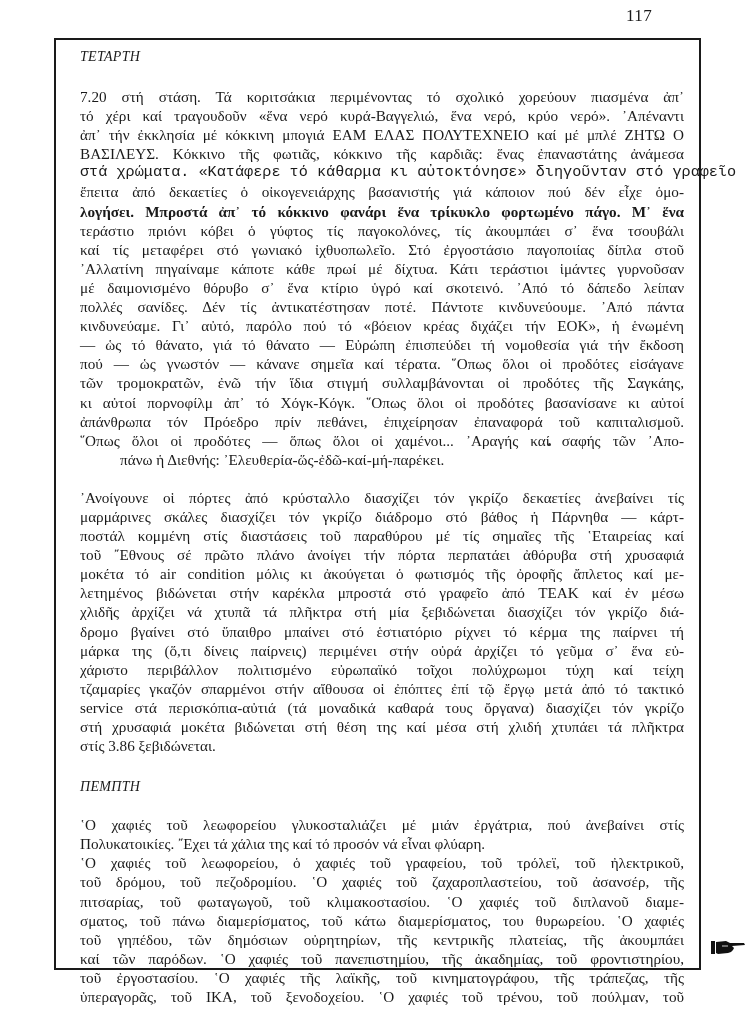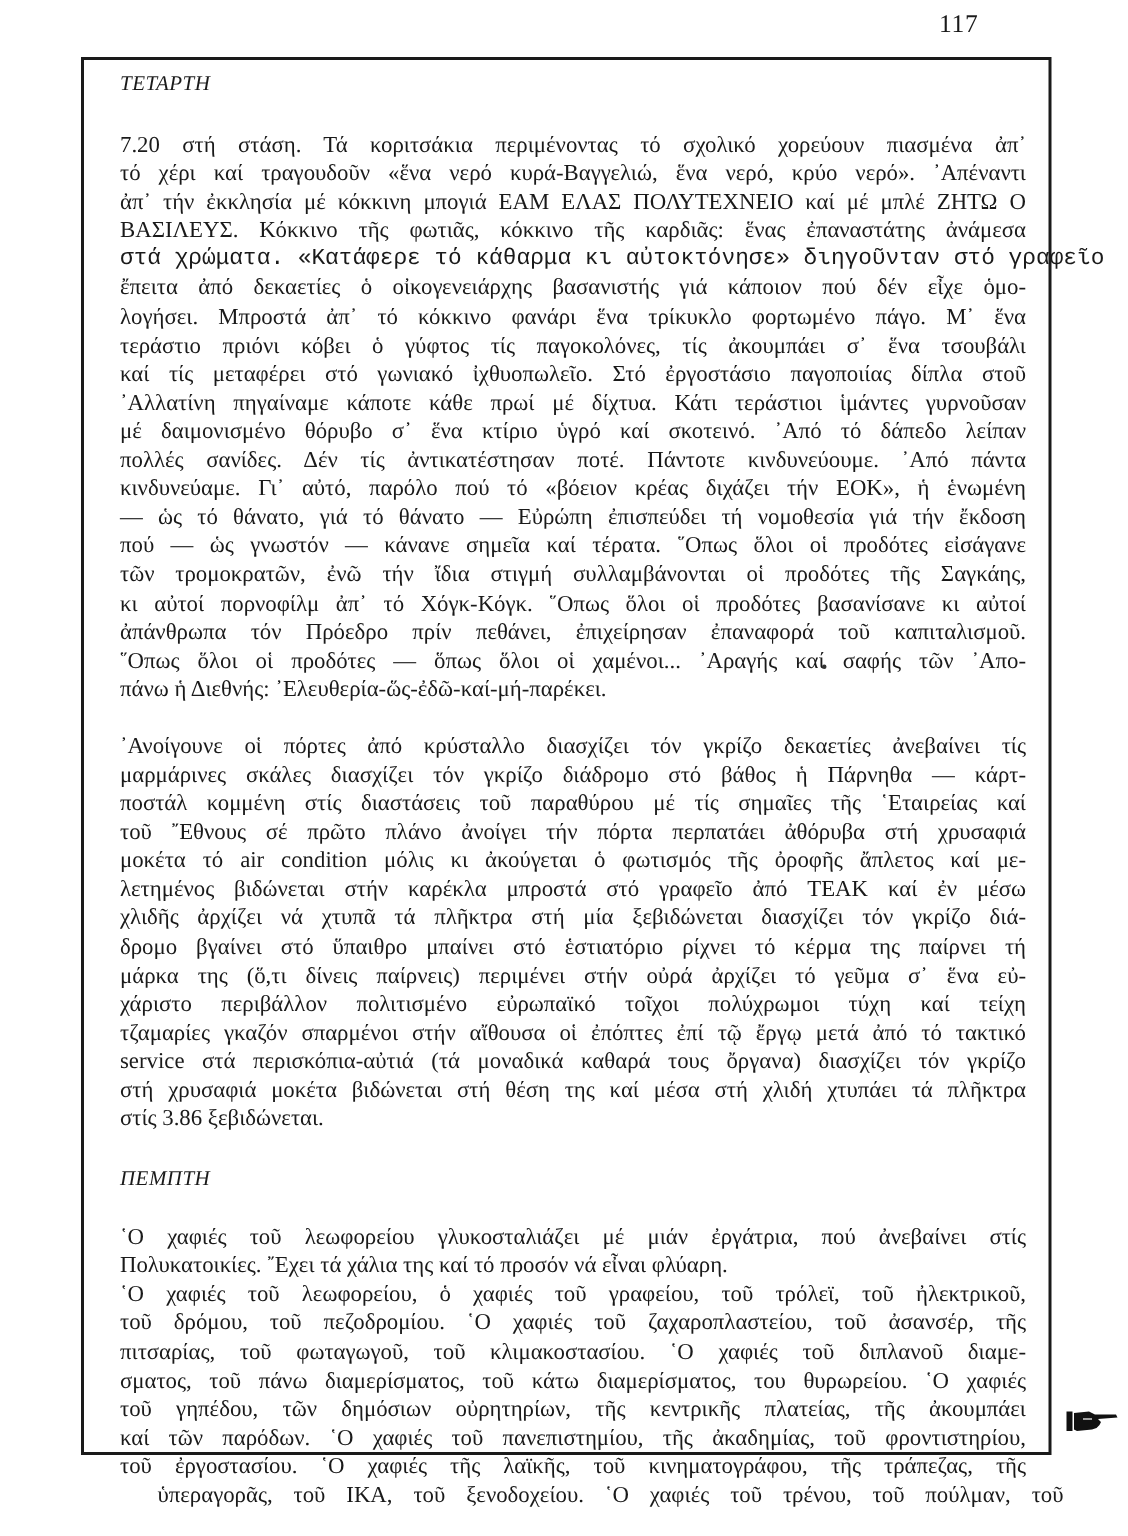--- a/index.html
+++ b/index.html
@@ -90,34 +90,34 @@
 <div class="content" id="content">
     <div class="heading">ΤΕΤΑΡΤΗ</div>
     <div class="gap-after-heading" style="height: 19px;"></div>
     <div class="para">
       <span class="line" style="display: block; width: 604px;">7.20 στή στάση. Τά κοριτσάκια περιμένοντας τό σχολικό χορεύουν πιασμένα ἀπ᾿</span>
       <span class="line" style="display: block; width: 604px;">τό χέρι καί τραγουδοῦν «ἕνα νερό κυρά-Βαγγελιώ, ἕνα νερό, κρύο νερό». ᾿Απέναντι</span>
       <span class="line" style="display: block; width: 604px;">ἀπ᾿ τήν ἐκκλησία μέ κόκκινη μπογιά ΕΑΜ ΕΛΑΣ ΠΟΛΥΤΕΧΝΕΙΟ καί μέ μπλέ ΖΗΤΩ Ο</span>
       <span class="line" style="display: block; width: 604px;">ΒΑΣΙΛΕΥΣ. Κόκκινο τῆς φωτιᾶς, κόκκινο τῆς καρδιᾶς: ἕνας ἐπαναστάτης ἀνάμεσα</span>
       <span class="line" style="display: block; width: 604px; font-family: Liberation Mono, monospace;">στά χρώματα. «Κατάφερε τό κάθαρμα κι αὐτοκτόνησε» διηγοῦνταν στό γραφεῖο</span>
       <span class="line" style="display: block; width: 604px;">ἔπειτα ἀπό δεκαετίες ὁ οἰκογενειάρχης βασανιστής γιά κάποιον πού δέν εἶχε ὁμο-</span>
-      <span class="line" style="display: block; width: 604px;">λογήσει. Μπροστά ἀπ᾿ τό κόκκινο φανάρι ἕνα τρίκυκλο φορτωμένο πάγο. Μ᾿ ἕνα</span>
+      <span class="line" style="display: block; width: 604px; font-weight: bold;">λογήσει. Μπροστά ἀπ᾿ τό κόκκινο φανάρι ἕνα τρίκυκλο φορτωμένο πάγο. Μ᾿ ἕνα</span>
       <span class="line" style="display: block; width: 604px;">τεράστιο πριόνι κόβει ὁ γύφτος τίς παγοκολόνες, τίς ἀκουμπάει σ᾿ ἕνα τσουβάλι</span>
       <span class="line" style="display: block; width: 604px;">καί τίς μεταφέρει στό γωνιακό ἰχθυοπωλεῖο. Στό ἐργοστάσιο παγοποιίας δίπλα στοῦ</span>
       <span class="line" style="display: block; width: 604px;">᾿Αλλατίνη πηγαίναμε κάποτε κάθε πρωί μέ δίχτυα. Κάτι τεράστιοι ἱμάντες γυρνοῦσαν</span>
       <span class="line" style="display: block; width: 604px;">μέ δαιμονισμένο θόρυβο σ᾿ ἕνα κτίριο ὑγρό καί σκοτεινό. ᾿Από τό δάπεδο λείπαν</span>
       <span class="line" style="display: block; width: 604px;">πολλές σανίδες. Δέν τίς ἀντικατέστησαν ποτέ. Πάντοτε κινδυνεύουμε. ᾿Από πάντα</span>
       <span class="line" style="display: block; width: 604px;">κινδυνεύαμε. Γι᾿ αὐτό, παρόλο πού τό «βόειον κρέας διχάζει τήν ΕΟΚ», ἡ ἑνωμένη</span>
       <span class="line" style="display: block; width: 604px;">— ὡς τό θάνατο, γιά τό θάνατο — Εὐρώπη ἐπισπεύδει τή νομοθεσία γιά τήν ἔκδοση</span>
       <span class="line" style="display: block; width: 604px;">πού — ὡς γνωστόν — κάνανε σημεῖα καί τέρατα. ῞Οπως ὅλοι οἱ προδότες εἰσάγανε</span>
       <span class="line" style="display: block; width: 604px;">τῶν τρομοκρατῶν, ἐνῶ τήν ἴδια στιγμή συλλαμβάνονται οἱ προδότες τῆς Σαγκάης,</span>
       <span class="line" style="display: block; width: 604px;">κι αὐτοί πορνοφίλμ ἀπ᾿ τό Χόγκ-Κόγκ. ῞Οπως ὅλοι οἱ προδότες βασανίσανε κι αὐτοί</span>
       <span class="line" style="display: block; width: 604px;">ἀπάνθρωπα τόν Πρόεδρο πρίν πεθάνει, ἐπιχείρησαν ἐπαναφορά τοῦ καπιταλισμοῦ.</span>
       <span class="line" style="display: block; width: 604px;">῞Οπως ὅλοι οἱ προδότες — ὅπως ὅλοι οἱ χαμένοι... ᾿Αραγής καί σαφής τῶν ᾿Απο-</span>
-      <span class="line last" style="display: block;">πάνω ἡ Διεθνής: ᾿Ελευθερία-ὥς-ἐδῶ-καί-μή-παρέκει.</span>
+      <span class="line last" style="display: block; margin-left: 40px;">πάνω ἡ Διεθνής: ᾿Ελευθερία-ὥς-ἐδῶ-καί-μή-παρέκει.</span>
     </div>
     <div class="gap-para"></div>
     <div class="para">
       <span class="line" style="display: block; width: 604px;">᾿Ανοίγουνε οἱ πόρτες ἀπό κρύσταλλο διασχίζει τόν γκρίζο δεκαετίες ἀνεβαίνει τίς</span>
       <span class="line" style="display: block; width: 604px;">μαρμάρινες σκάλες διασχίζει τόν γκρίζο διάδρομο στό βάθος ἡ Πάρνηθα — κάρτ-</span>
       <span class="line" style="display: block; width: 604px;">ποστάλ κομμένη στίς διαστάσεις τοῦ παραθύρου μέ τίς σημαῖες τῆς ῾Εταιρείας καί</span>
       <span class="line" style="display: block; width: 604px;">τοῦ ῎Εθνους σέ πρῶτο πλάνο ἀνοίγει τήν πόρτα περπατάει ἀθόρυβα στή χρυσαφιά</span>
       <span class="line" style="display: block; width: 604px;">μοκέτα τό air condition μόλις κι ἀκούγεται ὁ φωτισμός τῆς ὀροφῆς ἄπλετος καί με-</span>
       <span class="line" style="display: block; width: 604px;">λετημένος βιδώνεται στήν καρέκλα μπροστά στό γραφεῖο ἀπό TEAK καί ἐν μέσω</span>
       <span class="line" style="display: block; width: 604px;">χλιδῆς ἀρχίζει νά χτυπᾶ τά πλῆκτρα στή μία ξεβιδώνεται διασχίζει τόν γκρίζο διά-</span>
@@ -137,21 +137,21 @@
       <span class="line last" style="display: block;">Πολυκατοικίες. ῎Εχει τά χάλια της καί τό προσόν νά εἶναι φλύαρη.</span>
     </div>
     <div class="para">
       <span class="line" style="display: block; width: 604px;">῾Ο χαφιές τοῦ λεωφορείου, ὁ χαφιές τοῦ γραφείου, τοῦ τρόλεϊ, τοῦ ἠλεκτρικοῦ,</span>
       <span class="line" style="display: block; width: 604px;">τοῦ δρόμου, τοῦ πεζοδρομίου. ῾Ο χαφιές τοῦ ζαχαροπλαστείου, τοῦ ἀσανσέρ, τῆς</span>
       <span class="line" style="display: block; width: 604px;">πιτσαρίας, τοῦ φωταγωγοῦ, τοῦ κλιμακοστασίου. ῾Ο χαφιές τοῦ διπλανοῦ διαμε-</span>
       <span class="line" style="display: block; width: 604px;">σματος, τοῦ πάνω διαμερίσματος, τοῦ κάτω διαμερίσματος, του θυρωρείου. ῾Ο χαφιές</span>
       <span class="line" style="display: block; width: 604px;">τοῦ γηπέδου, τῶν δημόσιων οὐρητηρίων, τῆς κεντρικῆς πλατείας, τῆς ἀκουμπάει</span>
       <span class="line" style="display: block; width: 604px;">καί τῶν παρόδων. ῾Ο χαφιές τοῦ πανεπιστημίου, τῆς ἀκαδημίας, τοῦ φροντιστηρίου,</span>
       <span class="line" style="display: block; width: 604px;">τοῦ ἐργοστασίου. ῾Ο χαφιές τῆς λαϊκῆς, τοῦ κινηματογράφου, τῆς τράπεζας, τῆς</span>
-      <span class="line" style="display: block; width: 604px; margin-left: 25px;">ὑπεραγορᾶς, τοῦ ΙΚΑ, τοῦ ξενοδοχείου. ῾Ο χαφιές τοῦ τρένου, τοῦ πούλμαν, τοῦ</span>
+      <span class="line" style="display: block; width: 604px;">ὑπεραγορᾶς, τοῦ ΙΚΑ, τοῦ ξενοδοχείου. ῾Ο χαφιές τοῦ τρένου, τοῦ πούλμαν, τοῦ</span>
     </div>
   </div>
 
 <svg class="pointer" viewBox="0 0 36 18" xmlns="http://www.w3.org/2000/svg">
   <rect x="1" y="3" width="4" height="13" fill="#111"></rect>
   <path d="M6 4 L16 3 L20 5 L34 5 L35 7 L22 8 L24 10 L23 12 L21 14 L18 15 L8 16 L6 15 Z" fill="#111"></path>
   <path d="M12 8 L18 8" stroke="#fff" stroke-width="0.8"></path>
 </svg>
 
 <div class="speck" style="left:548px; top:443px;"></div>

